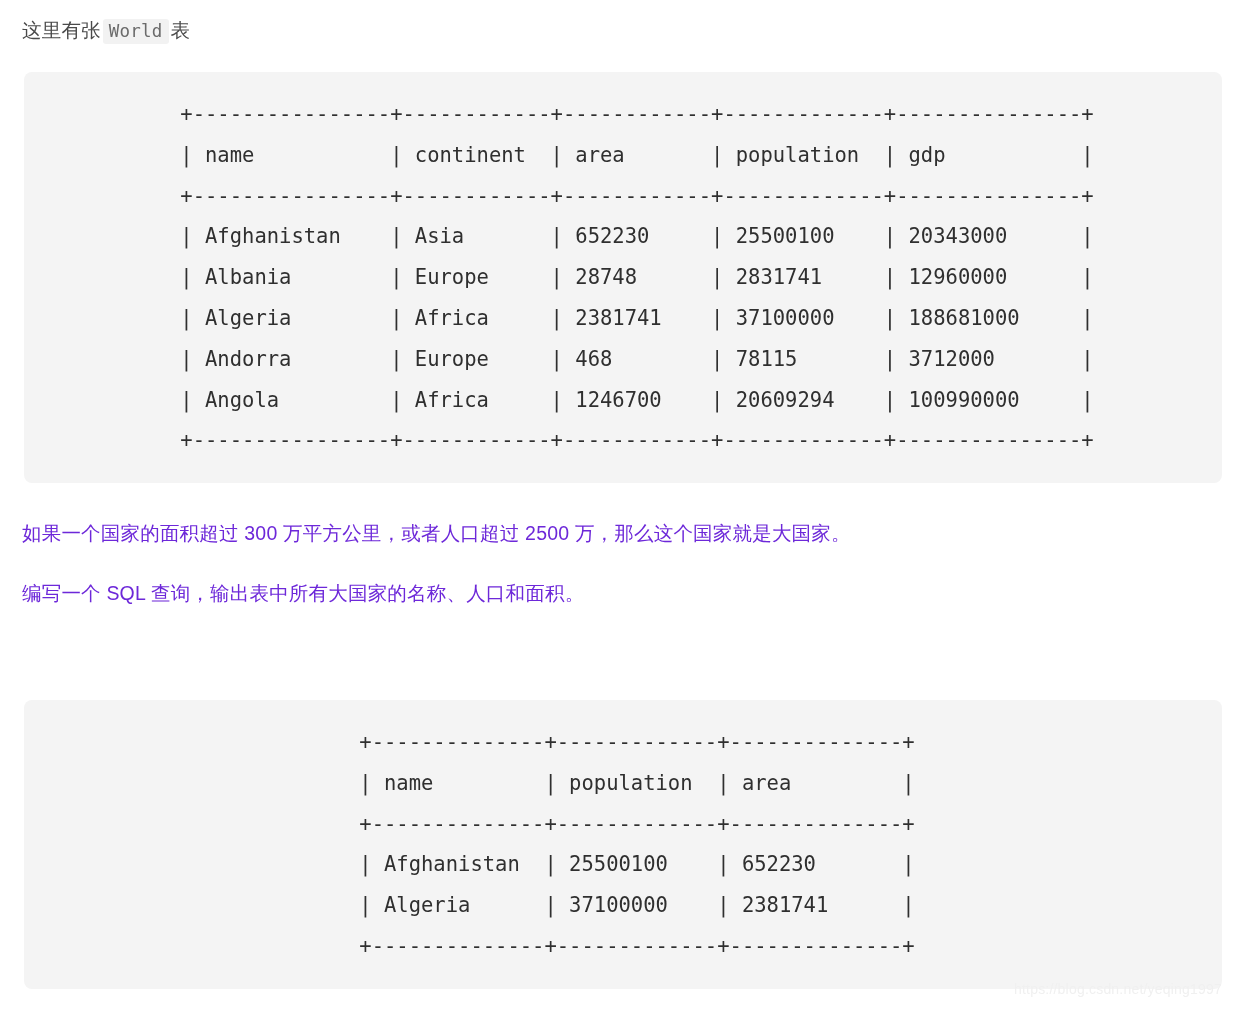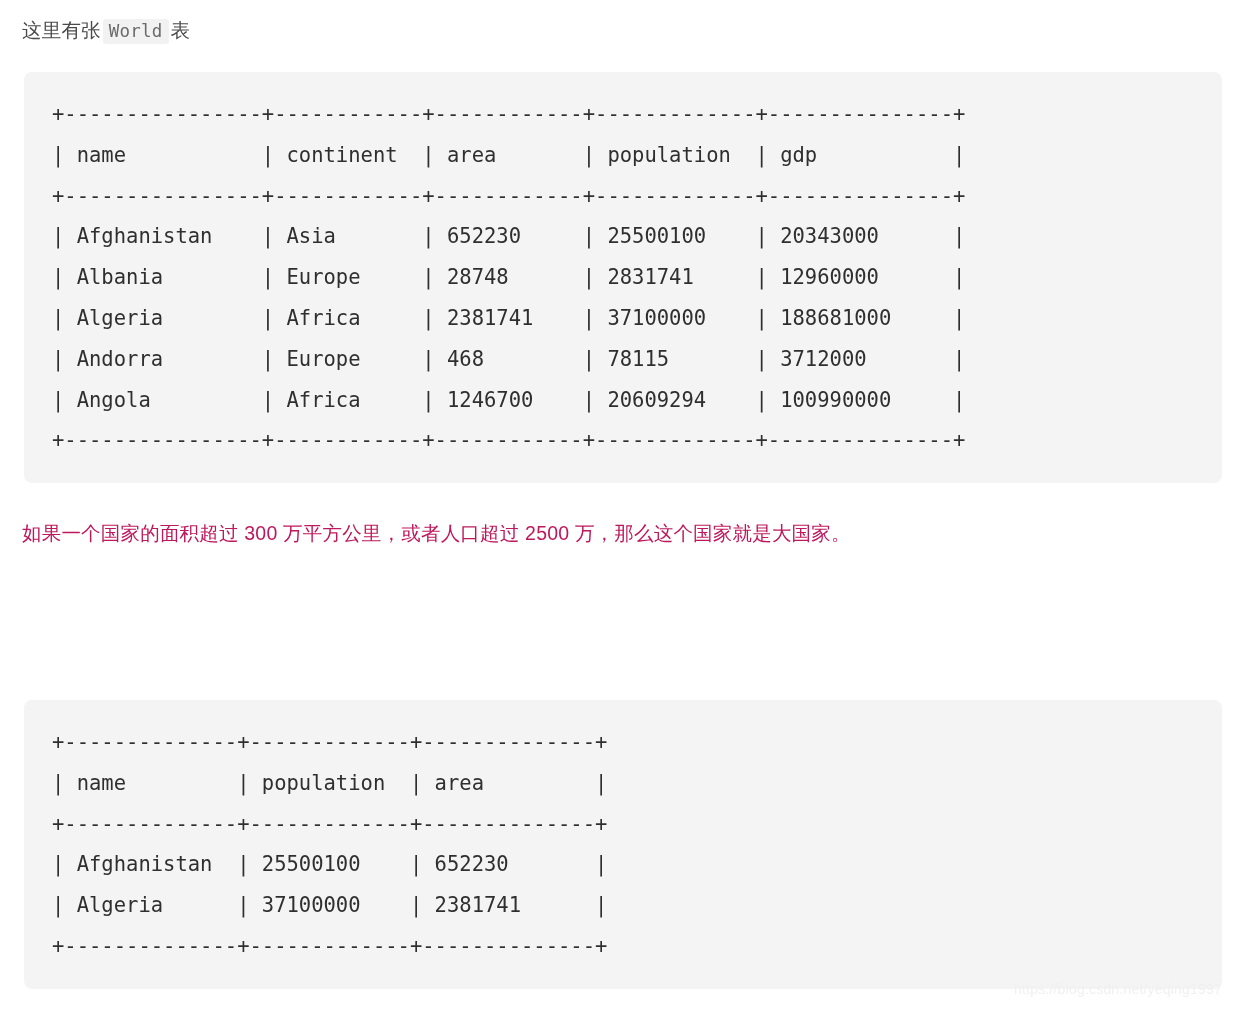--- a/index.html
+++ b/index.html
@@ -16,20 +16,21 @@
     color: #3f3f3f;
     -webkit-font-smoothing: antialiased;
   }
 
   .page {
     position: relative;
     width: 1234px;
     height: 1013px;
     box-sizing: border-box;
     padding: 0;
+    text-align: center;
   }
 
   
   .intro-line {
     position: absolute;
     left: 22px;
     top: 14px;
     font-size: 19.5px;
     line-height: 32px;
     color: #4a4a4a;
@@ -71,21 +72,21 @@
     letter-spacing: 0px;
     tab-size: 4;
   }
 
   
   .para {
     position: absolute;
     left: 22px;
     font-size: 19.5px;
     line-height: 30px;
-    color: #be185d;
+    color: #6d28d9;
     white-space: nowrap;
     letter-spacing: 0.2px;
   }
   #para-1 { top: 518px; }
   #para-2 { top: 578px; }
   #para-3 { top: 638px; }
 
   
   .watermark {
     position: absolute;
@@ -113,20 +114,21 @@
 +----------------+------------+------------+-------------+---------------+
 | Afghanistan    | Asia       | 652230     | 25500100    | 20343000      |
 | Albania        | Europe     | 28748      | 2831741     | 12960000      |
 | Algeria        | Africa     | 2381741    | 37100000    | 188681000     |
 | Andorra        | Europe     | 468        | 78115       | 3712000       |
 | Angola         | Africa     | 1246700    | 20609294    | 100990000     |
 +----------------+------------+------------+-------------+---------------+</pre>
   </div>
 
   <div class="para" id="para-1">如果一个国家的面积超过 300 万平方公里，或者人口超过 2500 万，那么这个国家就是大国家。</div>
+  <div class="para" id="para-2">编写一个 SQL 查询，输出表中所有大国家的名称、人口和面积。</div>
 
   <div class="code-block" id="code-block-2">
     <pre>+--------------+-------------+--------------+
 | name         | population  | area         |
 +--------------+-------------+--------------+
 | Afghanistan  | 25500100    | 652230       |
 | Algeria      | 37100000    | 2381741      |
 +--------------+-------------+--------------+</pre>
   </div>
 

